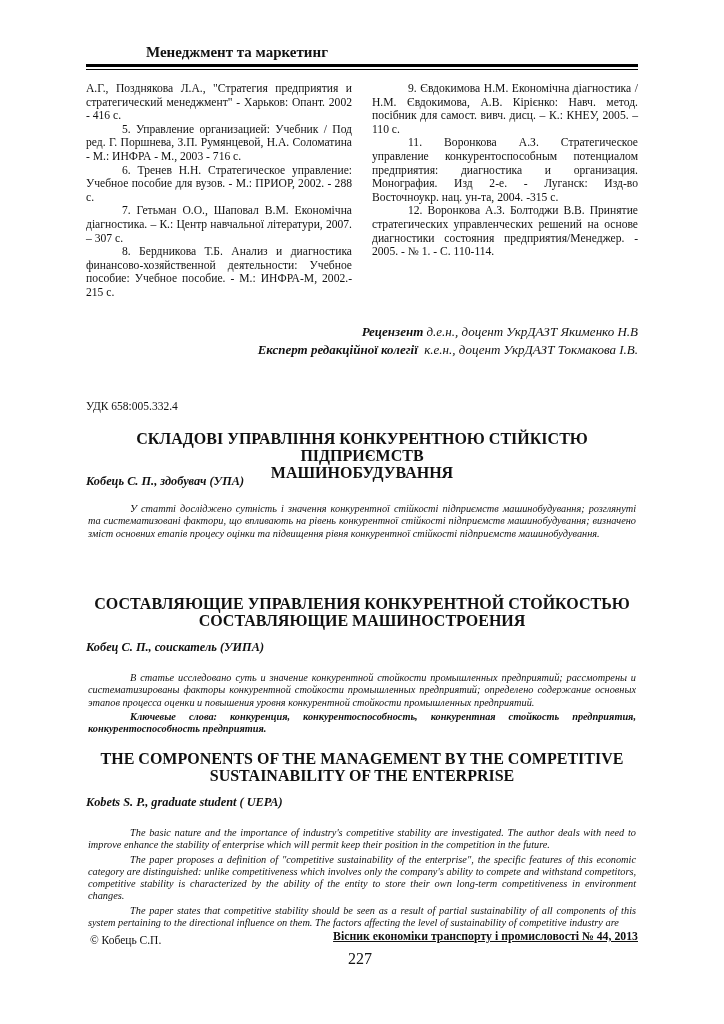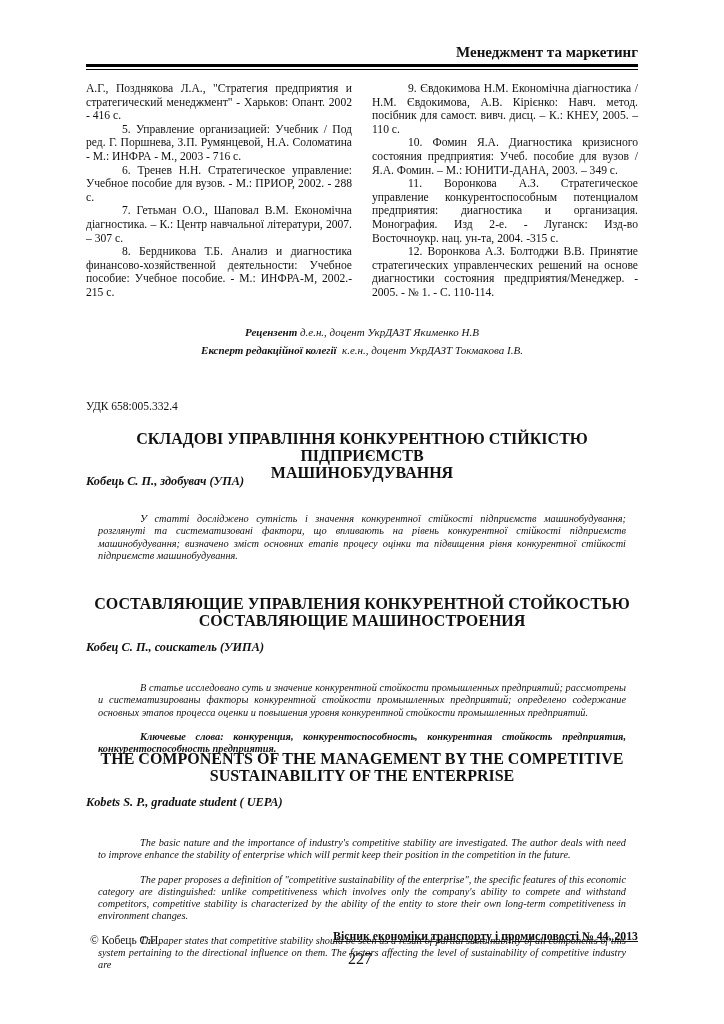--- a/index.html
+++ b/index.html
@@ -1,35 +1,35 @@
 <!DOCTYPE html>
 <html><head>
 <meta charset="utf-8">
 <style>
   html, body { margin: 0; padding: 0; background: #ffffff; }
   body { width: 724px; height: 1024px; position: relative; overflow: hidden;
          font-family: "Liberation Serif", "DejaVu Serif", serif; color: #111; }
   .page { position: absolute; left: 86px; top: 0; width: 552px; }
   .running-head { position: absolute; top: 44px; left: 0; width: 552px; text-align: right; padding-right: 0;
                   font-weight: bold; font-size: 15px; }
-  .running-head span { display: inline-block; width: 552px; text-align: right; padding-left: 60px; box-sizing: border-box; }
+  .running-head span { display: inline-block; width: 552px; text-align: left; padding-left: 60px; box-sizing: border-box; }
   .rule-thick { position: absolute; top: 64px; left: 0; width: 552px; height: 3px; background: #000; }
   .rule-thin { position: absolute; top: 68.5px; left: 0; width: 552px; height: 1px; background: #000; }
   .refs { position: absolute; top: 82px; left: 0; width: 552px; display: flex; justify-content: space-between; }
   .col { width: 266px; font-size: 11.6px; line-height: 13.6px; text-align: justify; }
   .col p { margin: 0; }
   .col .ind { text-indent: 36px; }
-  .reviewers { position: absolute; top: 323px; right: 0; width: 552px; text-align: center;
-               font-style: italic; font-size: 11px; line-height: 18px; }
+  .reviewers { position: absolute; top: 323px; right: 0; width: 552px; text-align: right;
+               font-style: italic; font-size: 13px; line-height: 18px; }
   .reviewers b { font-weight: bold; }
   .udk { position: absolute; top: 400px; left: 0; font-weight: normal; font-size: 11.5px; }
   .title { position: absolute; left: 0; width: 552px; text-align: center; font-weight: bold; font-size: 16px; line-height: 17px; }
   .author { position: absolute; left: 0; width: 552px; text-align: left; font-weight: bold; font-style: italic; font-size: 12.3px; }
   .abstract { position: absolute; left: 0; width: 552px; font-style: italic; font-size: 10.3px; line-height: 12.3px; text-align: justify; }
-  .abstract p { margin: 12px; }
+  .abstract p { margin: 2px; }
   .abstract .ind { text-indent: 42px; }
   .abstract .kw { font-weight: bold; }
   .abstract .kw b { font-weight: bold; }
   .copyright { position: absolute; top: 934px; left: 4px; font-size: 11.5px; }
   .journal { position: absolute; top: 929px; right: 0; font-weight: bold; font-size: 11.8px; text-decoration: underline; }
   .pagenum { position: absolute; top: 950px; left: 262px; font-size: 16px; }
 </style>
 </head>
 <body>
 
@@ -44,21 +44,20 @@
   <div class="refs">
     <div class="col">
       <p>А.Г., Позднякова Л.А., "Стратегия предприятия и стратегический менеджмент" - Харьков: Опант. 2002 - 416 с.</p>
       <p class="ind">5. Управление организацией: Учебник / Под ред. Г. Поршнева, З.П. Румянцевой, Н.А. Соломатина - М.: ИНФРА - М., 2003 - 716 с.</p>
       <p class="ind">6. Тренев Н.Н. Стратегическое управление: Учебное пособие для вузов. - М.: ПРИОР, 2002. - 288 с.</p>
       <p class="ind">7. Гетьман О.О., Шаповал В.М. Економічна діагностика. – К.: Центр навчальної літератури, 2007. – 307 с.</p>
       <p class="ind">8. Бердникова Т.Б. Анализ и диагностика финансово-хозяйственной деятельности: Учебное пособие: Учебное пособие. - М.: ИНФРА-М, 2002.- 215 с.</p>
     </div>
     <div class="col">
       <p class="ind">9. Євдокимова Н.М. Економічна діагностика / Н.М. Євдокимова, А.В. Кірієнко: Навч. метод. посібник для самост. вивч. дисц. – К.: КНЕУ, 2005. – 110 с.</p>
-      <p class="ind">10. Фомин Я.А. Диагностика кризисного состояния предприятия: Учеб. пособие для вузов / Я.А. Фомин. – М.: ЮНИТИ-ДАНА, 2003. – 349 с.</p>
       <p class="ind">11. Воронкова А.З. Стратегическое управление конкурентоспособным потенциалом предприятия: диагностика и организация. Монография. Изд 2-е. - Луганск: Изд-во Восточноукр. нац. ун-та, 2004. -315 с.</p>
       <p class="ind">12. Воронкова А.З. Болтоджи В.В. Принятие стратегических управленческих решений на основе диагностики состояния предприятия/Менеджер. - 2005. - № 1. - С. 110-114.</p>
     </div>
   </div>
 
   <div class="reviewers">
     <div><b>Рецензент</b><span> д.е.н., доцент УкрДАЗТ Якименко Н.В</span></div>
     <div><b>Експерт редакційної колегії</b><span style="white-space:pre">  к.е.н., доцент УкрДАЗТ Токмакова І.В.</span></div>
   </div>
 

